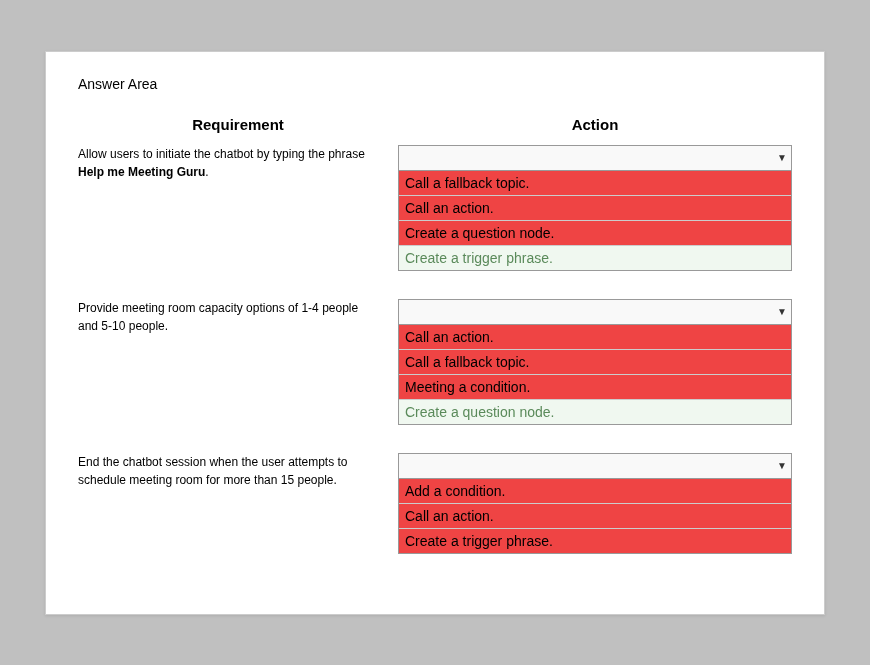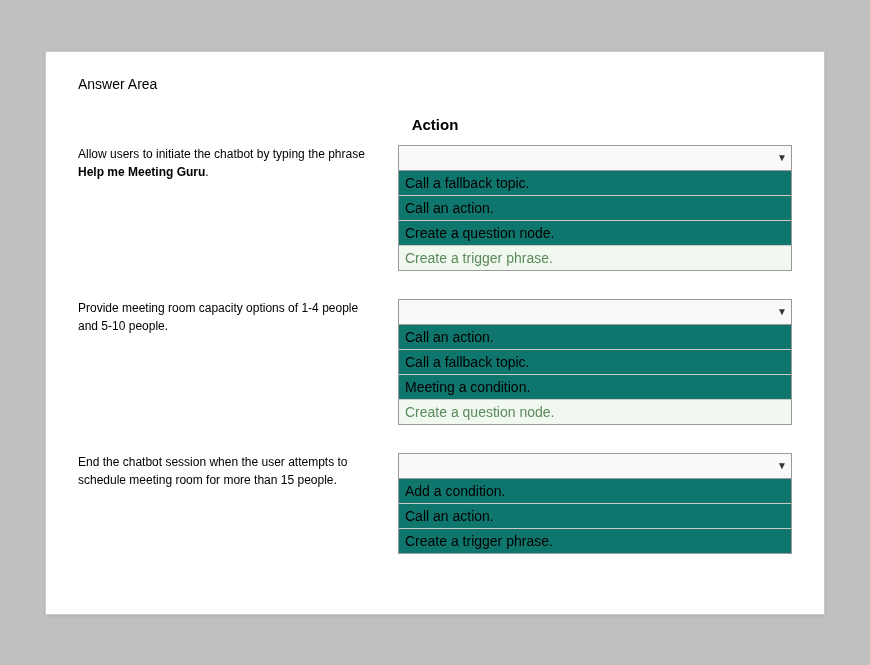--- a/index.html
+++ b/index.html
@@ -100,21 +100,21 @@
     .dropdown-list {
       width: 100%;
       border: 1px solid #999;
       border-top: none;
     }
 
     .dropdown-item {
       padding: 4px 6px;
       border-bottom: 1px solid #ccc;
       font-size: 14px;
-      background: #0f766e;
+      background: #ef4444;
       cursor: pointer;
     }
 
     .dropdown-item:last-child {
       border-bottom: none;
     }
 
     .dropdown-item.highlighted {
       color: #5a8a5a;
       background: #f0f8f0;
@@ -125,20 +125,21 @@
       background: #ffffff;
     }
   </style>
 </head>
 <body>
 
 <div class="main-container">
   <div class="answer-area-title">Answer Area</div>
 
   <div class="table-header">
+    <div class="header-requirement">Requirement</div>
     <div class="header-action">Action</div>
   </div>
 
   <div class="row">
     <div class="requirement-cell">
       Allow users to initiate the chatbot by typing the phrase <strong>Help me Meeting Guru</strong>.
     </div>
     <div class="action-cell">
       <div class="dropdown-header">
         <span class="dropdown-arrow">▼</span>

